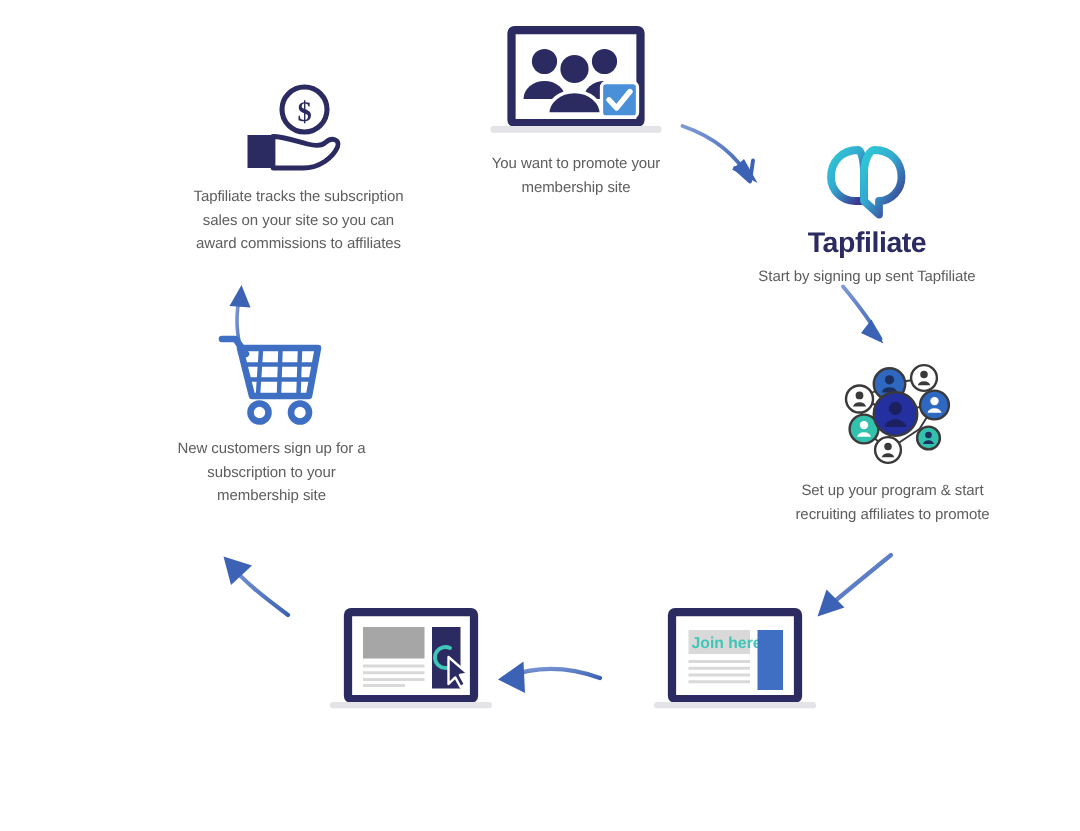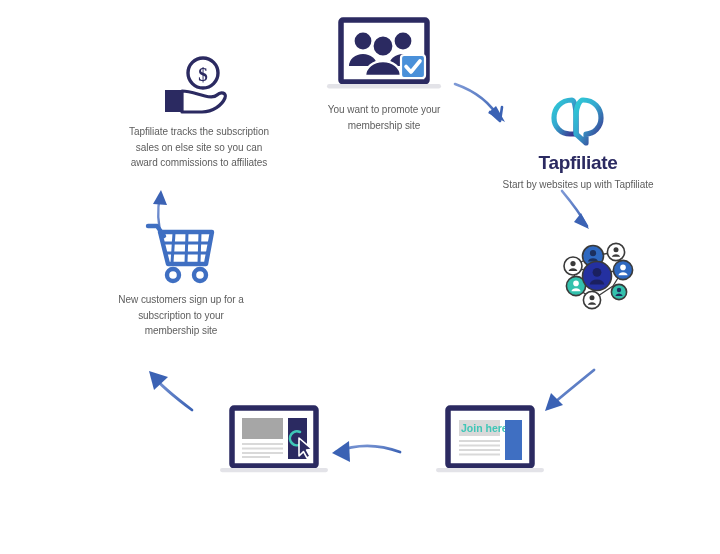--- a/index.html
+++ b/index.html
@@ -146,21 +146,21 @@
             <stop offset="1" stop-color="#3b3690"></stop>
           </linearGradient>
         </defs>
 
         <path d="M22,6 C11,6 4,14 4,24 C4,33 11,40 20,40 L26,40 L26,22 C26,12 24,6 22,6 Z" fill="none" stroke="url(#lg)" stroke-width="5.2" stroke-linejoin="round"></path>
 
         <path d="M33,6 C44,6 51,14 51,24 C51,33 44,40 36,40 L36,49 L26,40 L26,22 C26,12 30,6 33,6 Z" fill="none" stroke="url(#lg)" stroke-width="5.2" stroke-linejoin="round"></path>
       </svg>
     </div>
     <div class="brand-name">Tapfiliate</div>
-    <div class="caption">Start by websites up with Tapfiliate</div>
+    <div class="caption">Start by signing up sent Tapfiliate</div>
   </div>
 
   <div class="node" id="node-network">
     <div class="art-wrap">
       <svg class="node-art" width="92" height="78" viewBox="0 0 92 78">
         <g stroke="#3a3a3a" stroke-width="1.3" fill="none">
           <path d="M24,30 L44,20 M44,20 L67,16 M67,16 L74,34 M74,34 L64,50
                    M64,50 L70,62 M46,38 L24,30 M46,38 L44,20 M46,38 L74,34
                    M46,38 L27,50 M46,38 L43,64 M27,50 L43,64 M43,64 L64,50
                    M24,30 L27,50 M67,16 L74,34"></path>
@@ -195,20 +195,22 @@
           <circle cx="27" cy="50" r="9.6" fill="#33c1ad" stroke="#3a3a3a" stroke-width="1.6"></circle>
           <circle cx="27" cy="47.4" r="2.8" fill="#ffffff"></circle>
           <path d="M22.3,55.2 a4.9,4.2 0 0 1 9.4,0 z" fill="#ffffff"></path>
 
           <circle cx="48" cy="40" r="14.5" fill="#2430a0" stroke="#3a3a3a" stroke-width="1.6"></circle>
           <circle cx="48" cy="36.3" r="4.4" fill="#1b2060"></circle>
           <path d="M40.6,48.6 a7.6,6.6 0 0 1 14.8,0 z" fill="#1b2060"></path>
         </g>
       </svg>
     </div>
+    <div class="caption">Set up your program &amp; start
+recruiting affiliates to promote</div>
   </div>
 
   <div class="node" id="node-affiliates">
     <div class="art-wrap">
       <svg class="node-art" width="120" height="76" viewBox="0 0 120 76">
         <rect x="18" y="4" width="84" height="58" rx="2" fill="#ffffff" stroke="#2b2a61" stroke-width="5.5"></rect>
         <rect x="23" y="9" width="74" height="48" fill="#ffffff"></rect>
         <rect x="6" y="64" width="108" height="4.2" rx="2.1" fill="#e3e3e8"></rect>
 
         <rect x="29" y="16" width="41" height="16" fill="#d9d9d9"></rect>
@@ -283,17 +285,17 @@
         <circle cx="46" cy="17" r="15" fill="#ffffff" stroke="#2b2a61" stroke-width="3.4"></circle>
         <text x="46" y="24.5" text-anchor="middle" font-family="Liberation Serif, serif" font-size="19" font-weight="bold" fill="#2b2a61">$</text>
 
         <rect x="8" y="34" width="17" height="22" fill="#2b2a61"></rect>
 
         <path d="M25,35 C32,35 40,38 48,40 C54,41.5 58,41 60,39 C64,35 70,37 68,42
                  C65,49 56,56 45,56 L25,56 Z" fill="#ffffff" stroke="#2b2a61" stroke-width="3.2" stroke-linejoin="round"></path>
       </svg>
     </div>
     <div class="caption">Tapfiliate tracks the subscription
-sales on else site so you can
+sales on your site so you can
 award commissions to affiliates</div>
   </div>
 
 </div>
 
 </body></html>

